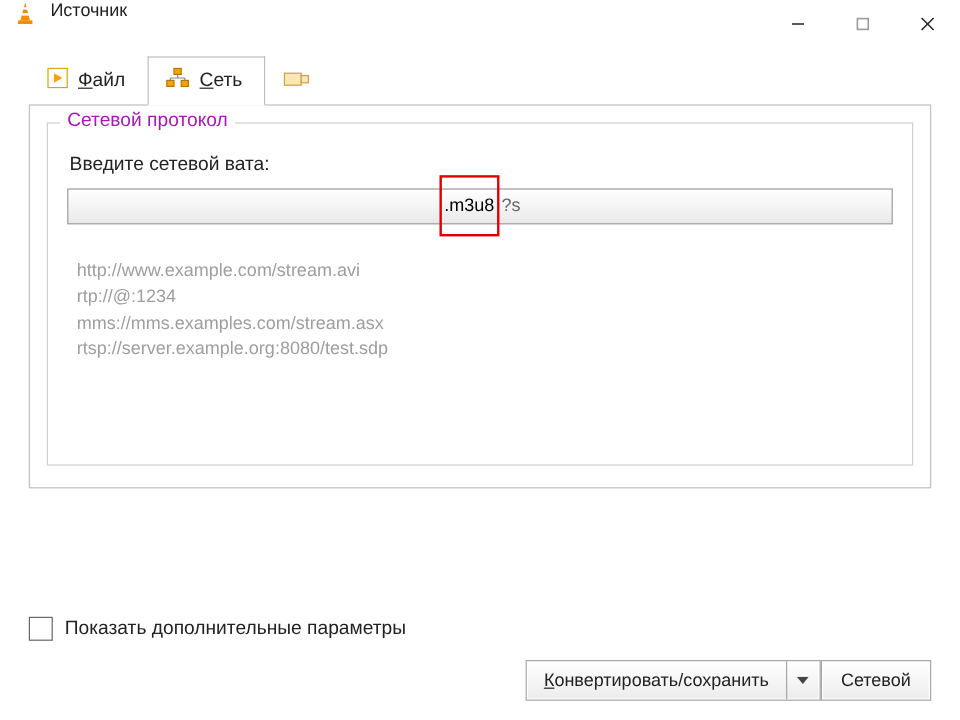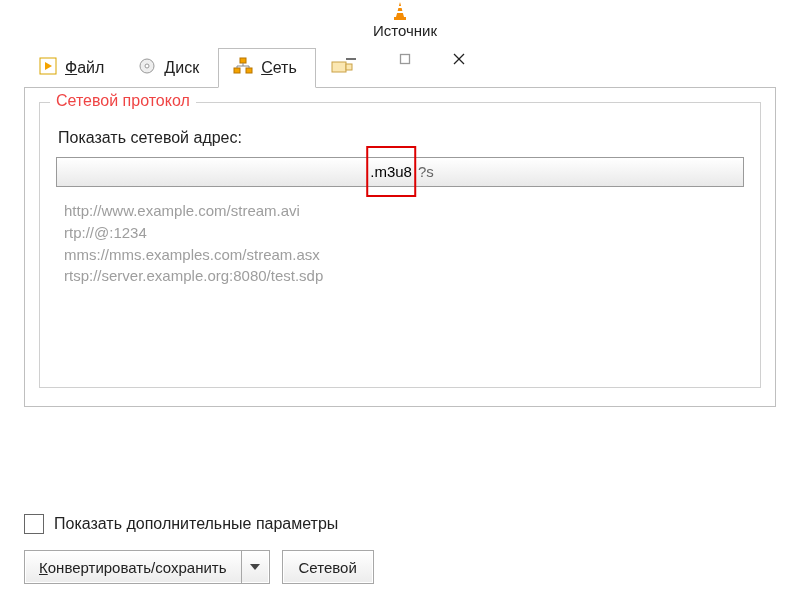--- a/index.html
+++ b/index.html
@@ -1,20 +1,20 @@
 <!DOCTYPE html>
 <html><head>
 <meta charset="utf-8">
 <style>
   * { box-sizing: border-box; font-family: "Segoe UI", Tahoma, sans-serif; }
   html,body { margin:0; padding:0; }
   body { background:#fff; width:800px; height:600px; overflow:hidden; }
 
   
-  .titlebar { height:40px; display:flex; align-items:center; padding:0 0 0 10px;flex-direction:column; }
+  .titlebar { height:40px; display:flex; align-items:flex-start; padding:0 0 0 10px; }
   .titlebar .app-icon { width:22px; height:22px; margin-right:10px; }
   .title-text { font-size:15px; color:#222; flex:1; }
   .win-controls { display:flex; height:100%; }
   .win-btn { width:54px; height:40px; display:flex; align-items:center; justify-content:center; }
   .win-btn svg { display:block; }
 
   
   .tabstrip { display:flex; align-items:flex-end; padding:8px 24px 0 24px; height:48px; position:relative; }
   .tab {
     display:flex; align-items:center; gap:8px;
@@ -51,31 +51,31 @@
     width:100%; height:30px;
     border:1px solid #9a9a9a;
     background:linear-gradient(#fff,#e9e9e9);
     display:flex; align-items:center;
     padding:0 10px; position:relative;
   }
   .combo .sel { position:absolute; left:50%; transform:translateX(-50%); }
   .redbox { border:2px solid #d00; padding:15px 2px; font-size:15px; line-height:18px;text-align:right; }
   .after-red { font-size:15px; color:#666; margin-left:2px; }
 
-  .examples { margin:13px 0 0 8px; font-size:15px; color:#9e9e9e; line-height:1.45; }
+  .examples { margin:28px 0 0 8px; font-size:15px; color:#9e9e9e; line-height:1.45; }
 
   
   .bottom { position:absolute; left:0; right:0; bottom:0; padding:0 24px 16px 24px; }
   .checkbox-row { display:flex; align-items:center; gap:10px; margin-bottom:16px; }
   .chk {
     width:20px; height:20px; border:1px solid #666; background:#fff;
   }
   .chk-label { font-size:16px; color:#222;text-align:right; }
 
-  .buttons { display:flex; gap:12px; }
+  .buttons { display:flex; justify-content:flex-end; }
   .btn {
     height:34px; border:1px solid #a7a7a7; background:linear-gradient(#fff,#ececec);
     display:flex; align-items:center; font-size:15px; color:#222;
     padding:0 16px; box-shadow: inset 0 0 0 1px #fff;
   }
   .btn .ul { text-decoration:underline; }
   .split { padding:0; }
   .split .main { padding:0 14px; }
   .split .arrow {
     border-left:1px solid #a7a7a7; width:28px; height:100%;
@@ -120,29 +120,20 @@
 <div class="tabstrip">
   <div class="tab">
     <span>
       <svg width="18" height="18">
           <rect x="1" y="1" width="16" height="16" fill="#fff" stroke="#d9a500"></rect>
           <polygon points="6,5 13,9 6,13" fill="#f4a300"></polygon>
         </svg>
     </span>
     <span class="lbl"><span></span><span class="underline-letter">Ф</span><span>айл</span></span>
   </div>
-  <div class="tab">
-    <span>
-      <svg width="18" height="18">
-          <circle cx="9" cy="9" r="7" fill="#eee" stroke="#999"></circle>
-          <circle cx="9" cy="9" r="2" fill="#fff" stroke="#999"></circle>
-        </svg>
-    </span>
-    <span class="lbl"><span></span><span class="underline-letter">Д</span><span>иск</span></span>
-  </div>
   <div class="tab active">
     <span>
       <svg width="20" height="18">
         <rect x="7" y="1" width="6" height="5" fill="#f4a300" stroke="#b87500"></rect>
         <rect x="1" y="11" width="6" height="5" fill="#f4a300" stroke="#b87500"></rect>
         <rect x="13" y="11" width="6" height="5" fill="#f4a300" stroke="#b87500"></rect>
         <line x1="10" y1="6" x2="10" y2="9" stroke="#888"></line>
         <line x1="4" y1="11" x2="4" y2="9" stroke="#888"></line>
         <line x1="16" y1="11" x2="16" y2="9" stroke="#888"></line>
         <line x1="4" y1="9" x2="16" y2="9" stroke="#888"></line>
@@ -155,23 +146,23 @@
       <svg width="22" height="16">
         <rect x="1" y="3" width="14" height="10" fill="#fbe7b2" stroke="#caa147"></rect>
         <rect x="15" y="5" width="6" height="6" fill="#fbe7b2" stroke="#caa147"></rect>
       </svg>
     </span>
   </div>
 </div>
 
 <div class="tabpanel">
   <div class="groupbox">
-    <div class="legend" style="position:absolute;top:-11px;left:10px;background:#fff;padding:0 6px;font-size:16px;color:#ef4444;">Сетевой протокол</div>
+    <div class="legend" style="position:absolute;top:-11px;left:10px;background:#fff;padding:0 6px;font-size:16px;color:#a21caf;">Сетевой протокол</div>
 
-    <div class="prompt">Показать сетевой адрес:</div>
+    <div class="prompt">Введите сетевой вата:</div>
 
     <div class="combo">
       <span class="sel">
         <span class="redbox">.m3u8</span><span class="after-red">?s</span>
       </span>
     </div>
 
     <div class="examples">
       <div>http://www.example.com/stream.avi</div>
       <div>rtp://@:1234</div>

